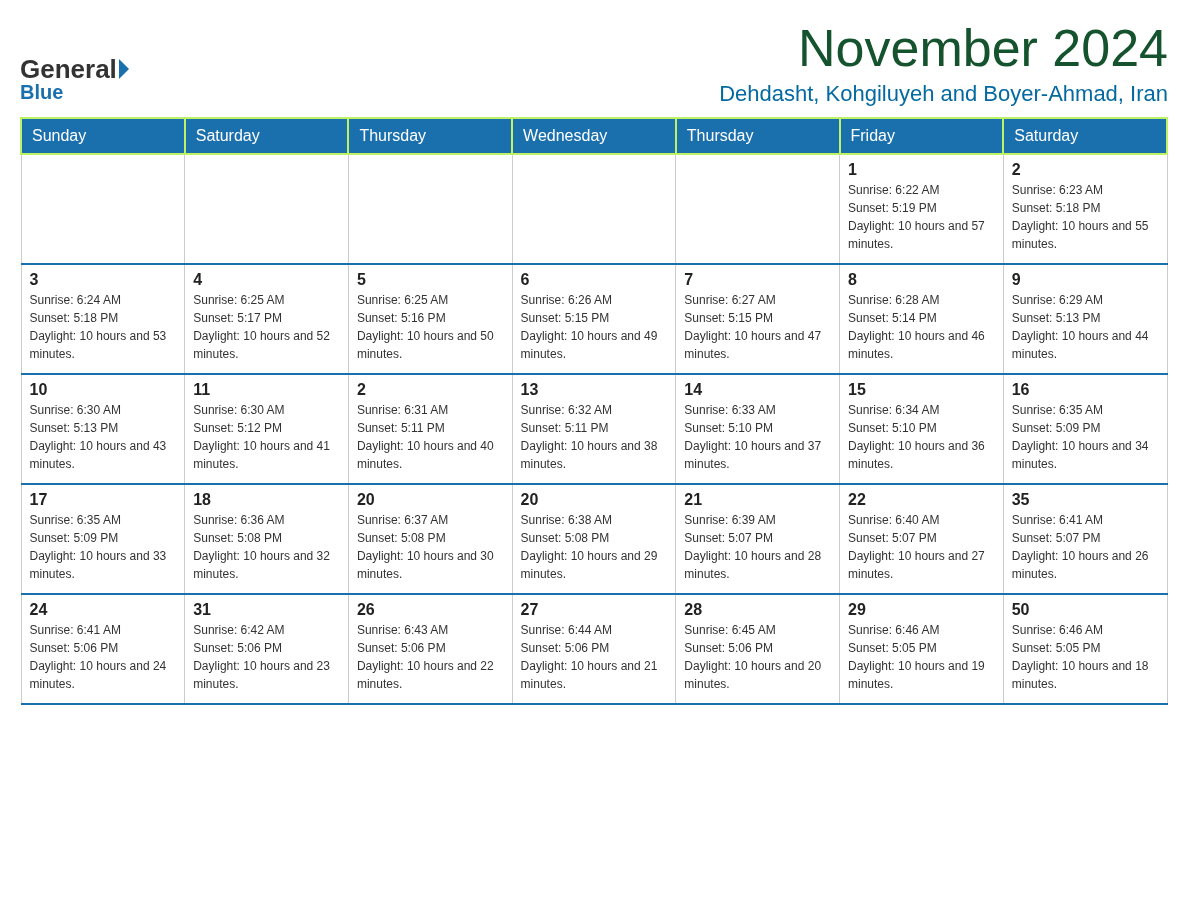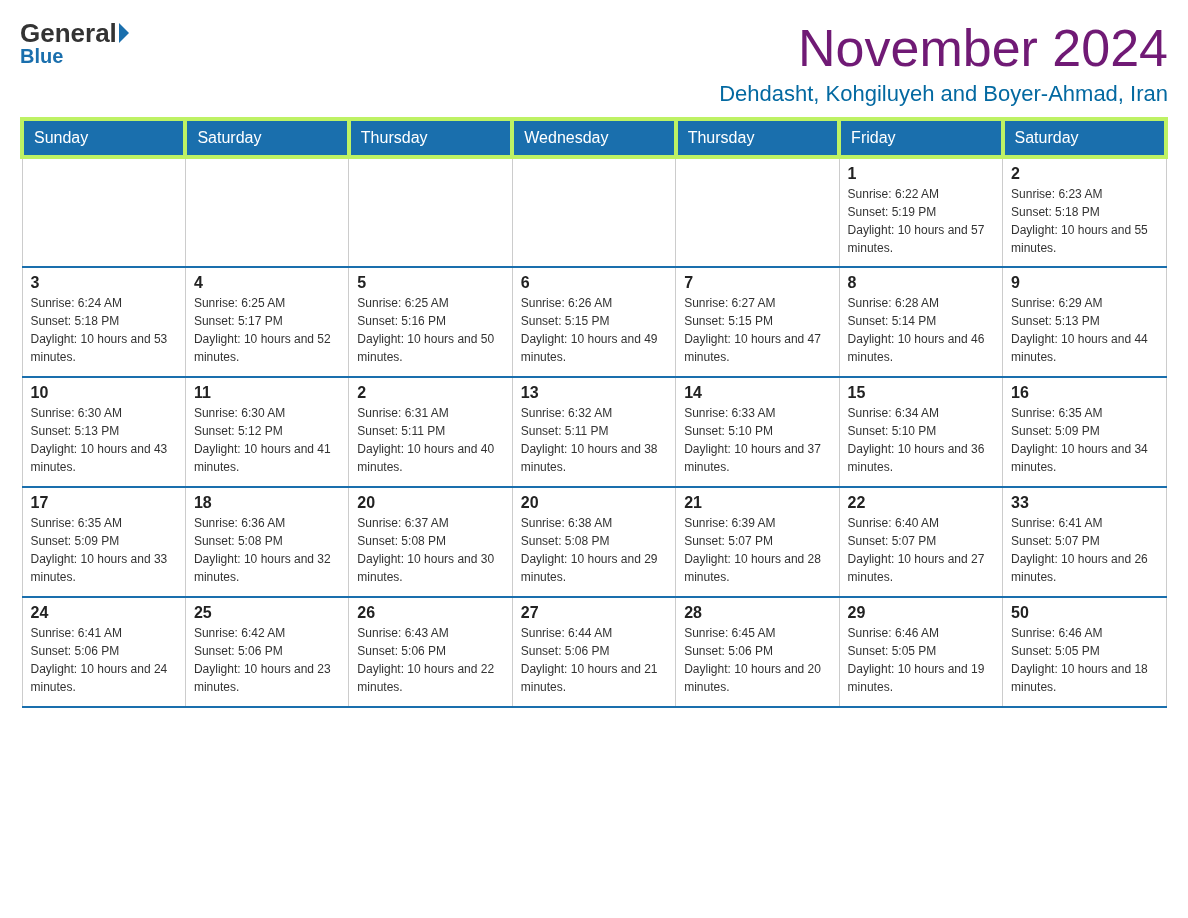--- a/index.html
+++ b/index.html
@@ -13,20 +13,21 @@
     .header-area {
       display: flex;
       justify-content: space-between;
       align-items: flex-start;
       margin-bottom: 10px;
     }
     .logo {
       display: flex;
       flex-direction: column;
       align-items: flex-start;
+      margin-top: 36px;
     }
     .logo-general {
       font-size: 26px;
       font-weight: bold;
       color: #333;
       line-height: 1;
     }
     .logo-blue {
       font-size: 20px;
       font-weight: bold;
@@ -46,21 +47,21 @@
     .logo-row {
       display: flex;
       align-items: center;
     }
     .title-area {
       text-align: right;
     }
     .month-title {
       font-size: 52px;
       font-weight: 300;
-      color: #701a75;
+      color: #14532d;
       line-height: 1.1;
     }
     .location-title {
       font-size: 22px;
       color: #0369a1;
       margin-top: 4px;
       text-align: right;
     }
     table {
       width: 100%;
@@ -69,21 +70,21 @@
     }
     thead tr {
       background-color: #1a6fad;
     }
     thead th {
       color: #fff;
       font-size: 16px;
       font-weight: normal;
       padding: 8px 10px;
       text-align: left;
-      border: 4px solid #bef264;
+      border: 2px solid #bef264;
     }
     tbody td {
       vertical-align: top;
       width: 14.28%;
       padding: 6px 8px;
       border: 1px solid #ccc;
       height: 110px;
       font-size: 13px;
       color: #333;
     }
@@ -232,31 +233,31 @@
         </td>
         <td>
           <span class="day-number">21</span>
           <div class="day-info">Sunrise: 6:39 AM<br>Sunset: 5:07 PM<br>Daylight: 10 hours and 28 minutes.</div>
         </td>
         <td>
           <span class="day-number">22</span>
           <div class="day-info">Sunrise: 6:40 AM<br>Sunset: 5:07 PM<br>Daylight: 10 hours and 27 minutes.</div>
         </td>
         <td>
-          <span class="day-number">33</span>
+          <span class="day-number">35</span>
           <div class="day-info">Sunrise: 6:41 AM<br>Sunset: 5:07 PM<br>Daylight: 10 hours and 26 minutes.</div>
         </td>
       </tr>
       <tr>
         <td>
           <span class="day-number">24</span>
           <div class="day-info">Sunrise: 6:41 AM<br>Sunset: 5:06 PM<br>Daylight: 10 hours and 24 minutes.</div>
         </td>
         <td>
-          <span class="day-number">25</span>
+          <span class="day-number">31</span>
           <div class="day-info">Sunrise: 6:42 AM<br>Sunset: 5:06 PM<br>Daylight: 10 hours and 23 minutes.</div>
         </td>
         <td>
           <span class="day-number">26</span>
           <div class="day-info">Sunrise: 6:43 AM<br>Sunset: 5:06 PM<br>Daylight: 10 hours and 22 minutes.</div>
         </td>
         <td>
           <span class="day-number">27</span>
           <div class="day-info">Sunrise: 6:44 AM<br>Sunset: 5:06 PM<br>Daylight: 10 hours and 21 minutes.</div>
         </td>

